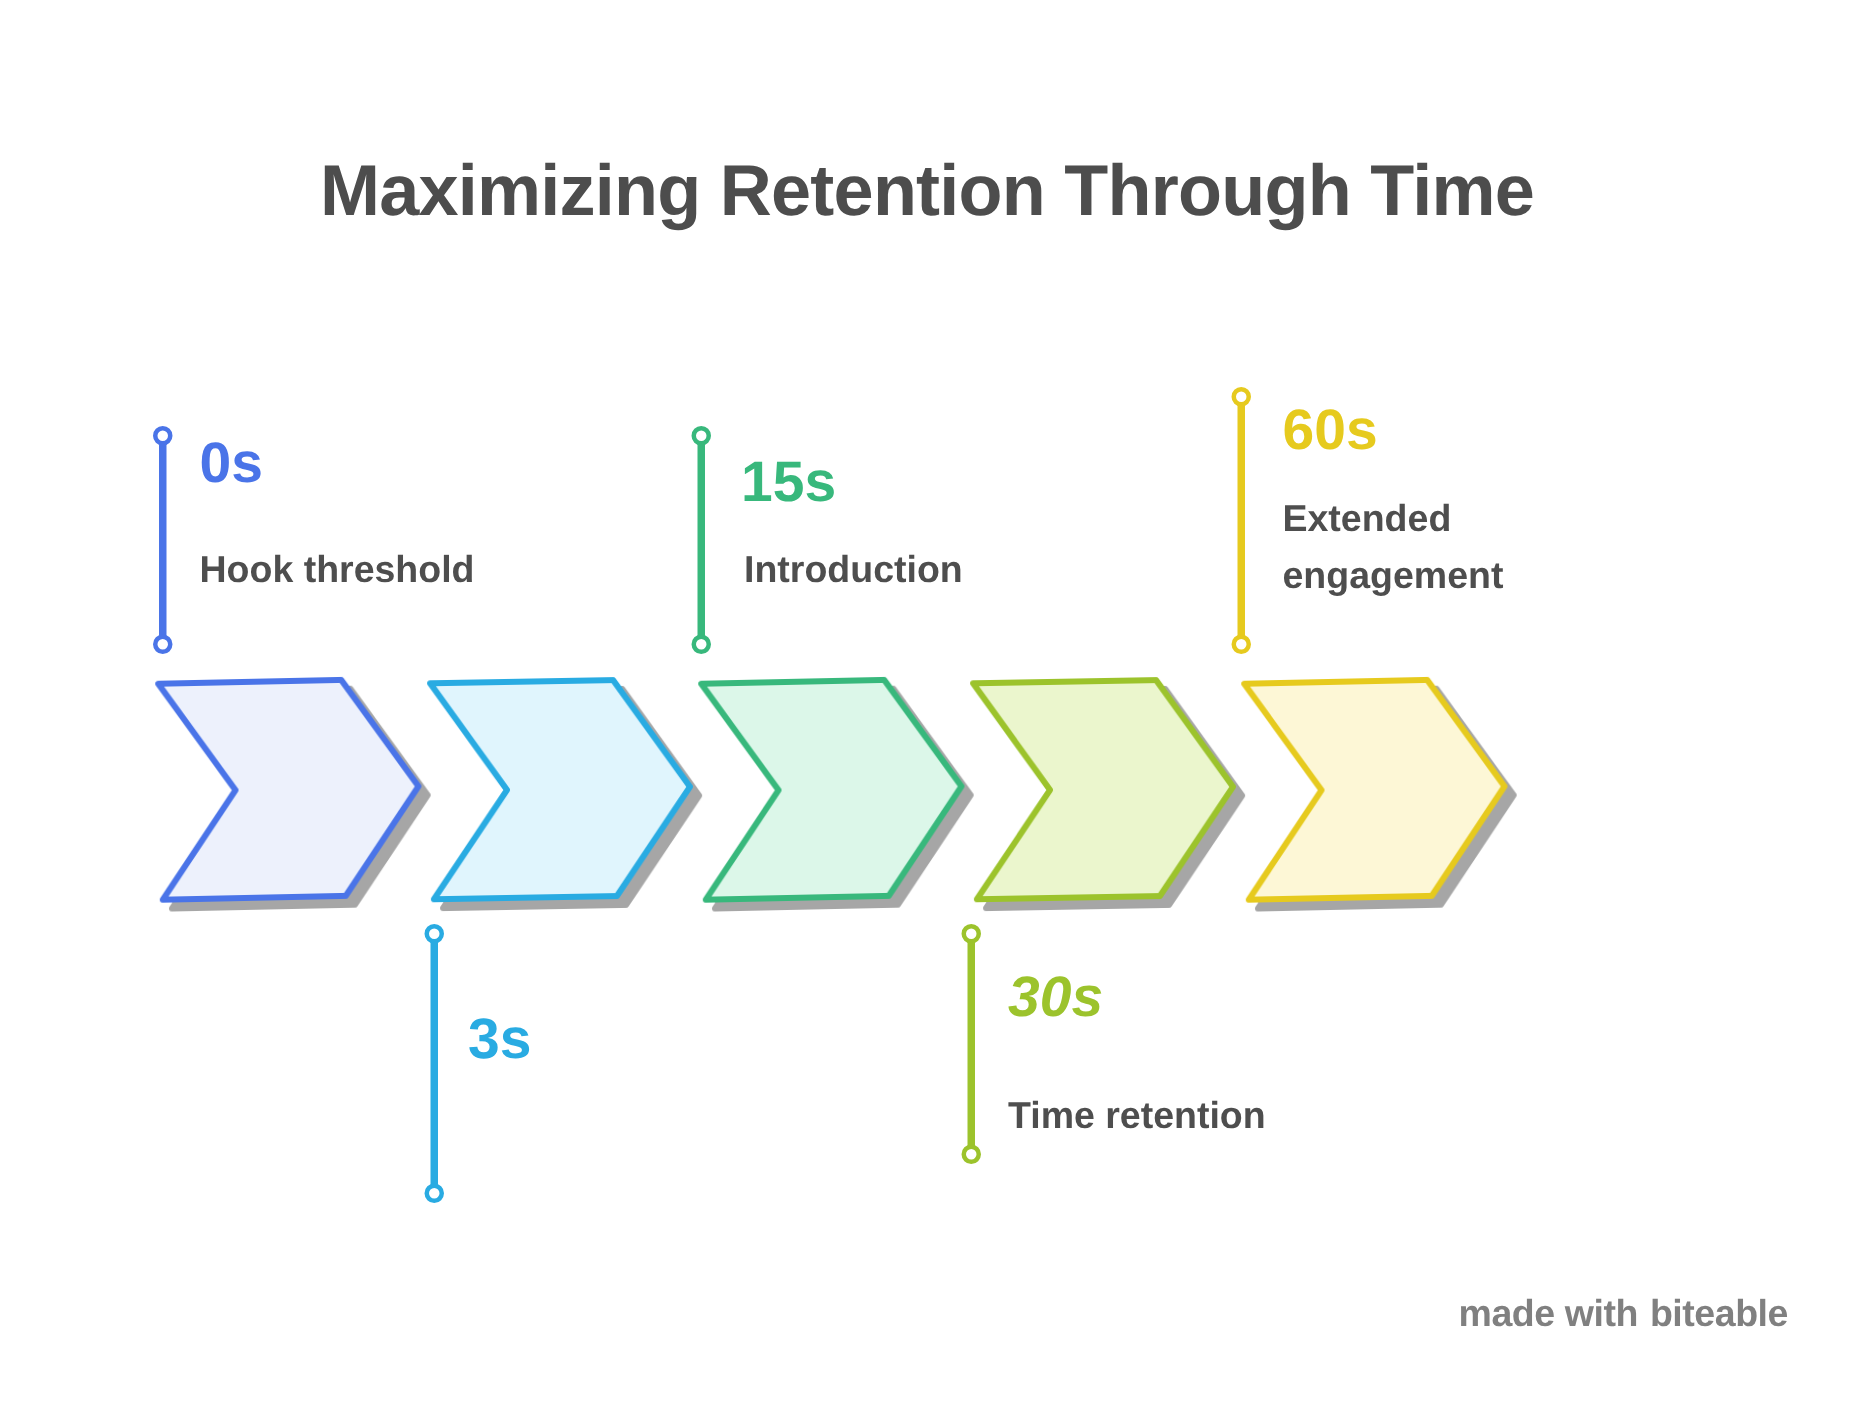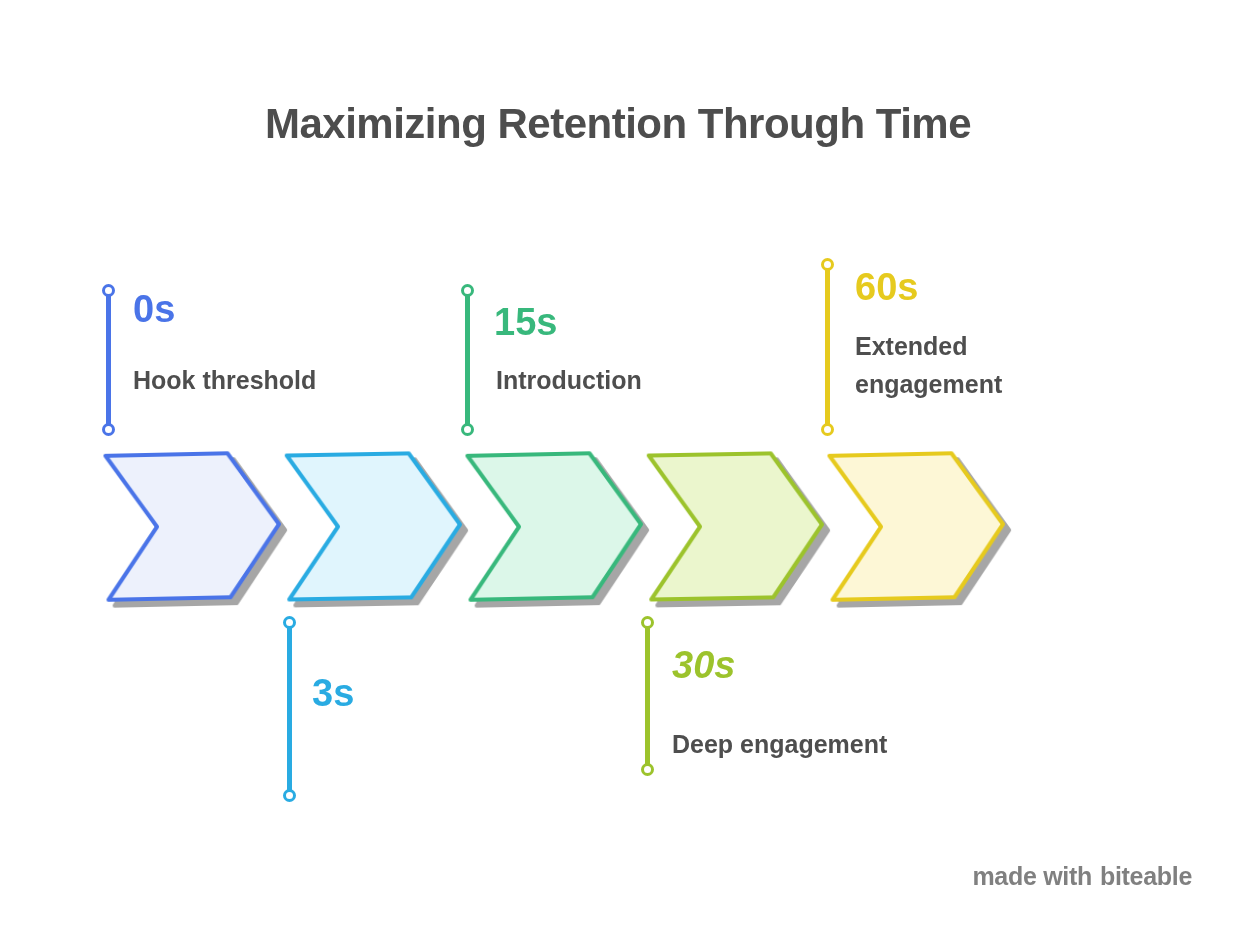--- a/index.html
+++ b/index.html
@@ -6,21 +6,21 @@
   body{
     width:1236px;height:936px;position:relative;overflow:hidden;
     background:#ffffff;
     font-family:"Liberation Sans", sans-serif;
   }
   .canvas{position:absolute;inset:0;}
 
   
   .title{
     position:absolute;top:100px;left:0;width:1236px;text-align:center;
-    font-size:42px;font-weight:bold;color:#4d4d4d;letter-spacing:-0.5px;
+    font-size:48px;font-weight:bold;color:#4d4d4d;letter-spacing:-0.5px;
   }
 
   
   .chevron{
     position:absolute;top:452px;width:178px;height:148px;overflow:visible;
     filter:drop-shadow(6px 6px 0 #a6a6a6);
   }
   .chevron path{stroke-width:4;stroke-linejoin:round;}
   .c0{left:105px;transform:rotate(-1.2deg);}
   .c1{left:286px;transform:rotate(-1.0deg);}
@@ -121,20 +121,20 @@
   </div>
 
   <div class="time t0" style="color: rgb(74, 116, 232);">0s</div>
   <div class="time t1" style="color: rgb(41, 171, 226);">3s</div>
   <div class="time t2" style="color: rgb(56, 184, 124);">15s</div>
   <div class="time t3" style="color: rgb(156, 195, 44);">30s</div>
   <div class="time t4" style="color: rgb(230, 202, 30);">60s</div>
 
   <div class="desc d0">Hook threshold</div>
   <div class="desc d2">Introduction</div>
-  <div class="desc d3">Deep engagement</div>
+  <div class="desc d3">Time retention</div>
   <div class="desc d4">Extended engagement</div>
 
   <div class="watermark">
     <span>made with</span><span class="brand">biteable</span>
   </div>
 
 </div>
 
 </body></html>

